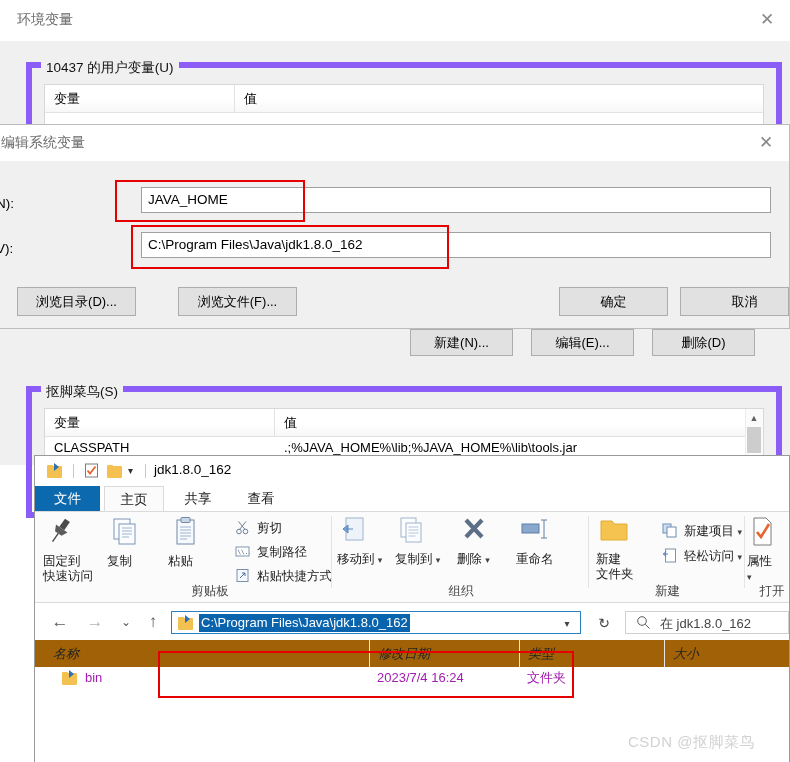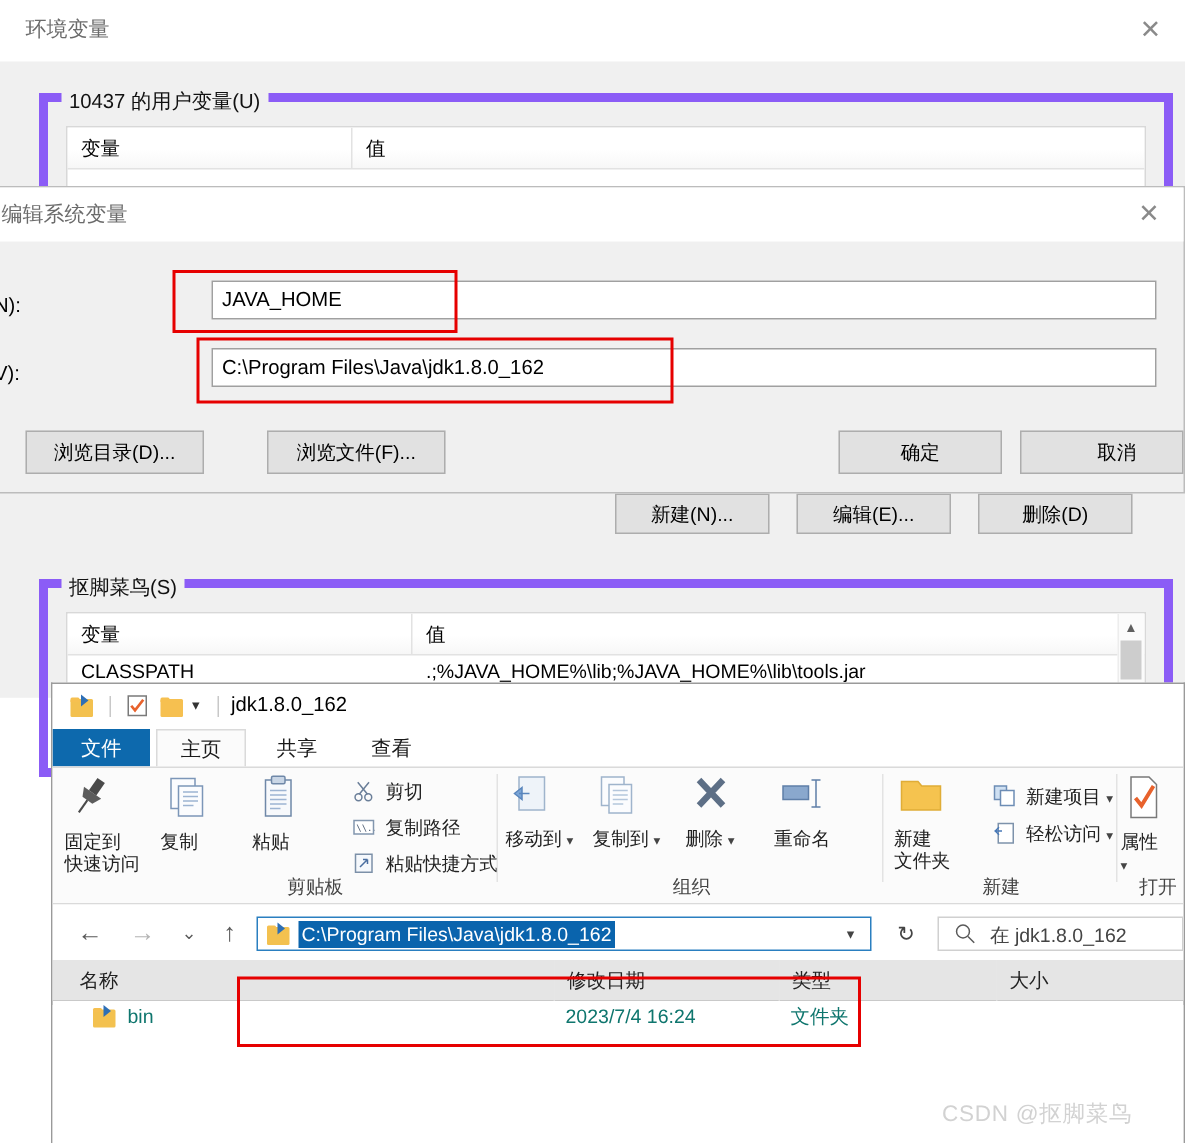--- a/index.html
+++ b/index.html
@@ -153,31 +153,32 @@
     display:flex;align-items:center;justify-content:center;color:#444;font-size:10px;
   }
   #refreshbtn{position:absolute;left:556px;top:8px;width:26px;height:23px;display:flex;align-items:center;justify-content:center;color:#444;font-size:14px;}
   #searchbox{
     position:absolute;left:590px;top:8px;width:164px;height:23px;
     background:#fff;border:1px solid #d0d0d0;box-sizing:border-box;
   }
   #search-ph{position:absolute;left:34px;top:2px;line-height:19px;font-size:13px;color:#444;white-space:nowrap;}
 
   #colhead{
-    position:absolute;left:0;top:184px;width:754px;height:27px;background:#e5e5e5;
+    position:absolute;left:0;top:184px;width:754px;height:27px;background:#a16207;
     border-bottom:3px solid #404040;
+    font-style:italic;
   }
   .colh{
     position:absolute;top:0;height:27px;line-height:27px;font-size:13px;color:#222;
     padding-left:8px;box-sizing:border-box;
   }
   .colh.sep{border-right:1px solid #e6e6e6;}
   #filelist{position:absolute;left:0;top:211px;width:754px;height:96px;background:#fff;}
   .frow{position:relative;height:22px;line-height:22px;}
-  .fcell{position:absolute;top:0;height:22px;font-size:13px;color:#0f766e;white-space:nowrap;}
+  .fcell{position:absolute;top:0;height:22px;font-size:13px;color:#a21caf;white-space:nowrap;}
 
   #watermark{
     position:absolute;left:628px;top:733px;font-size:15px;color:#d2d2d2;
     white-space:nowrap;letter-spacing:.5px;
   }
 
   
   .folder{position:relative;display:inline-block;width:15px;height:13px;vertical-align:middle;}
   .folder i{position:absolute;display:block;}
   .folder .back{left:0;top:1px;width:15px;height:12px;background:#f6c050;border-radius:1px;}

